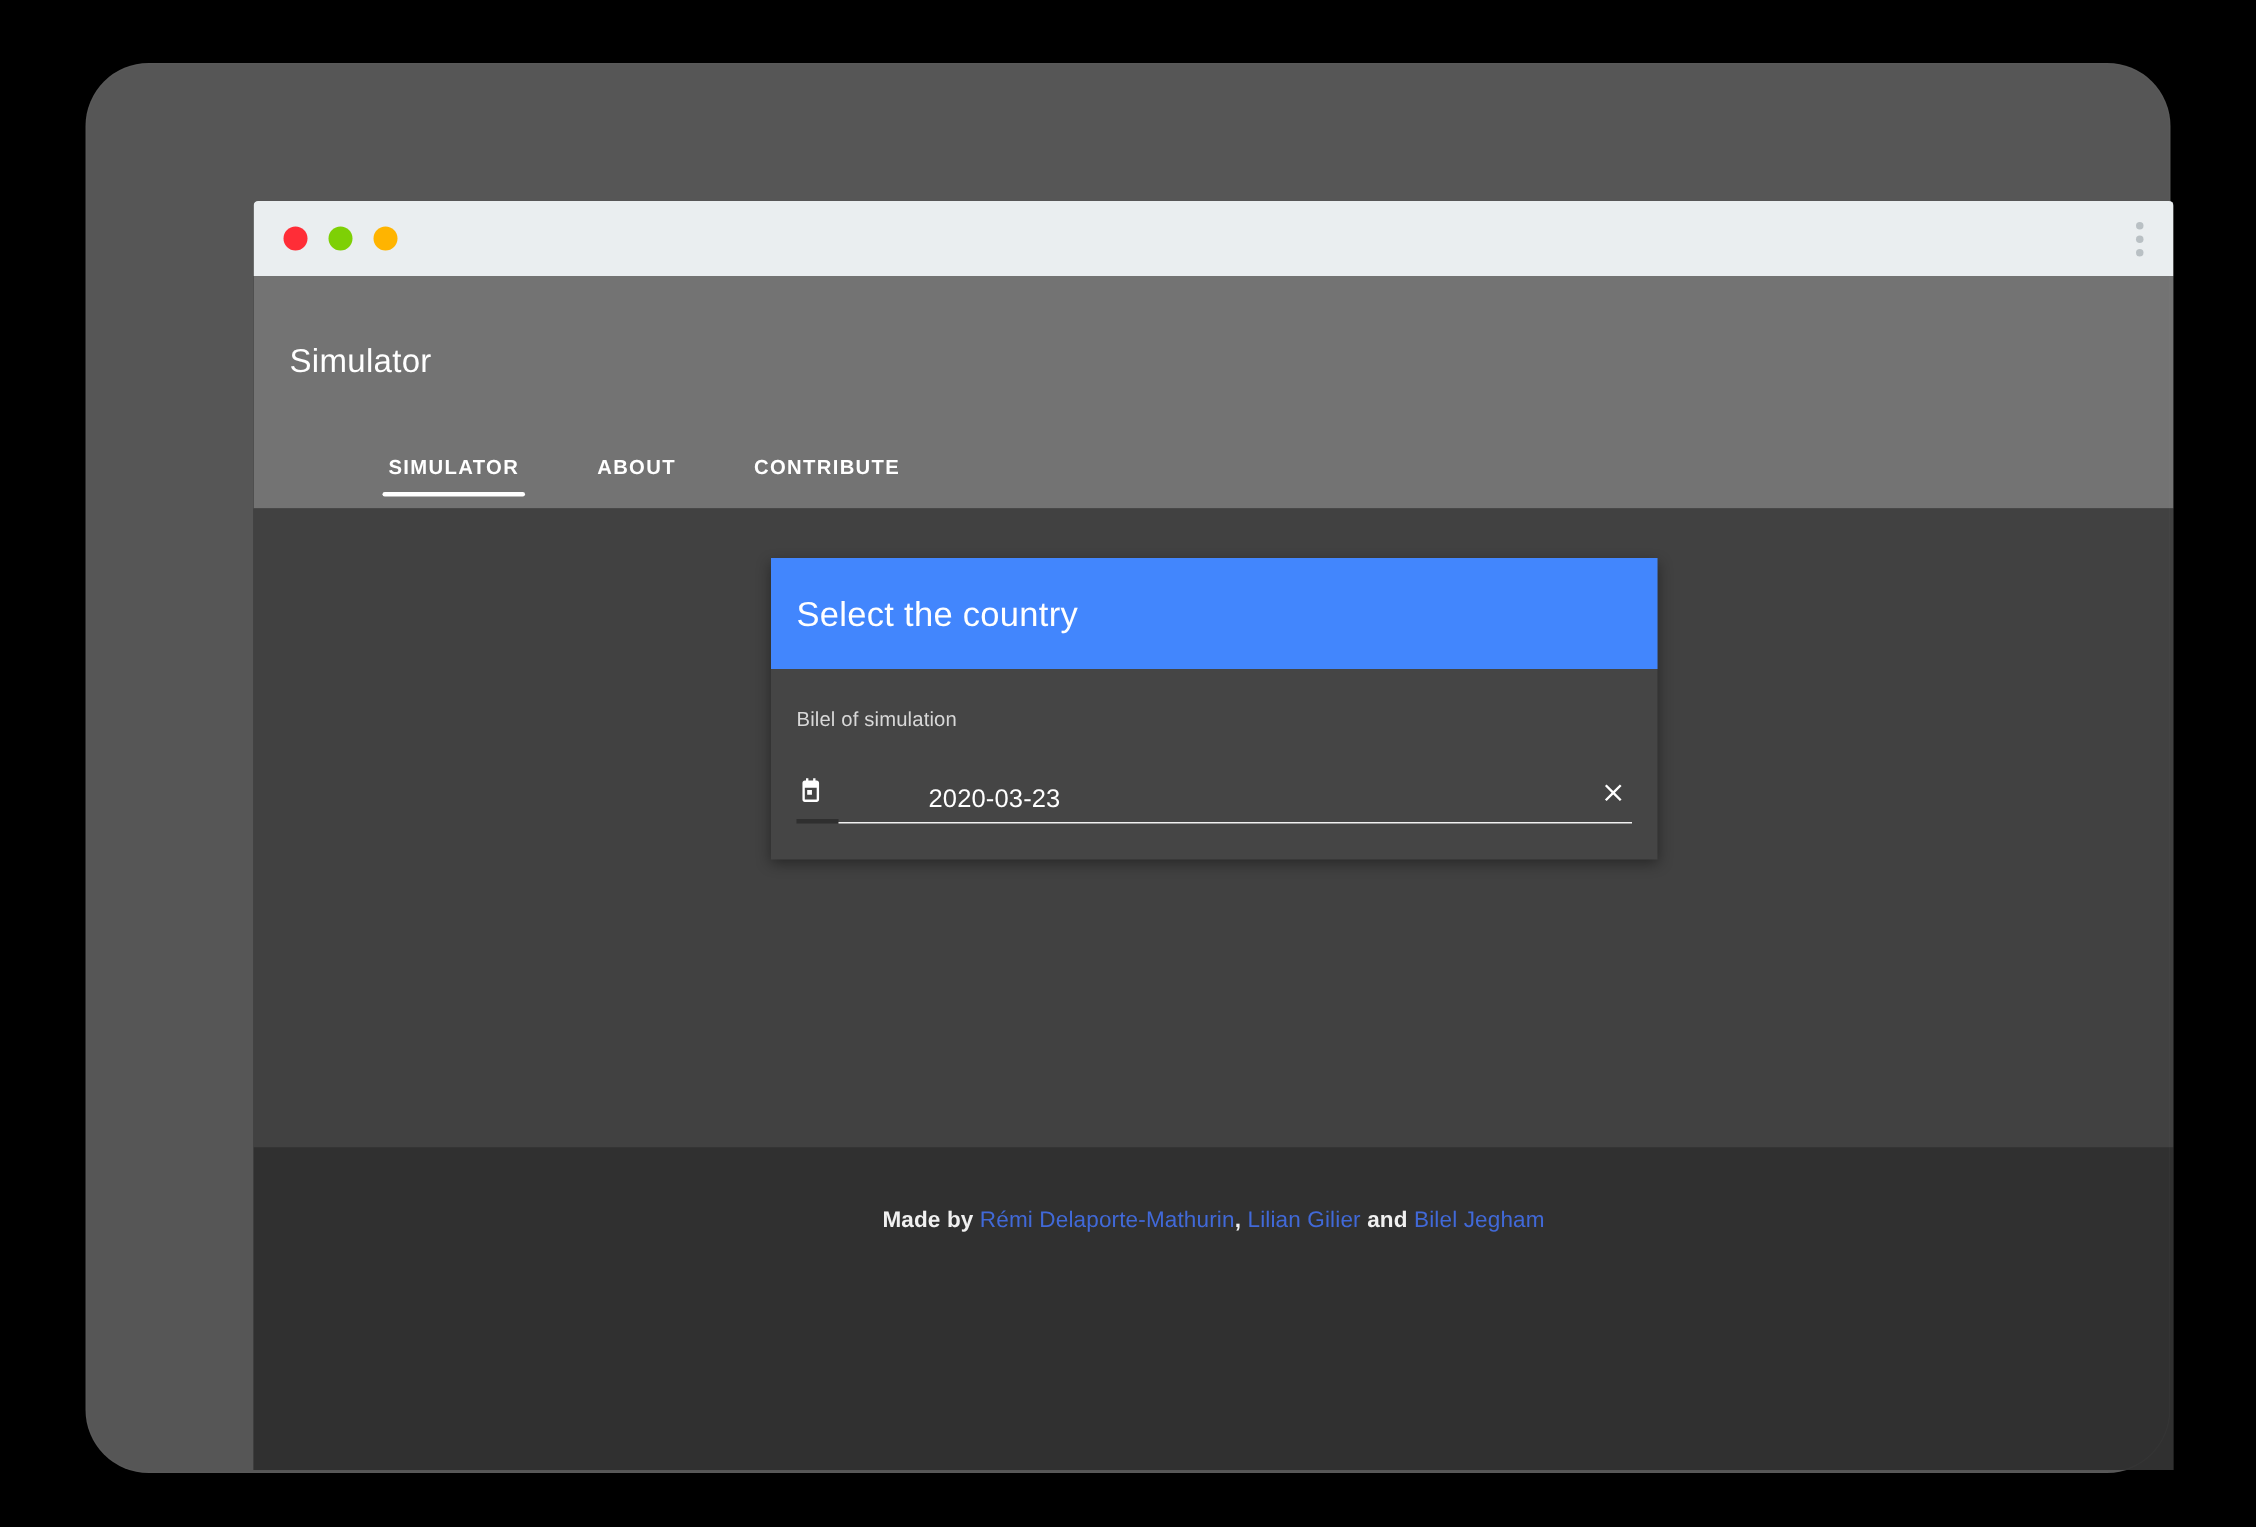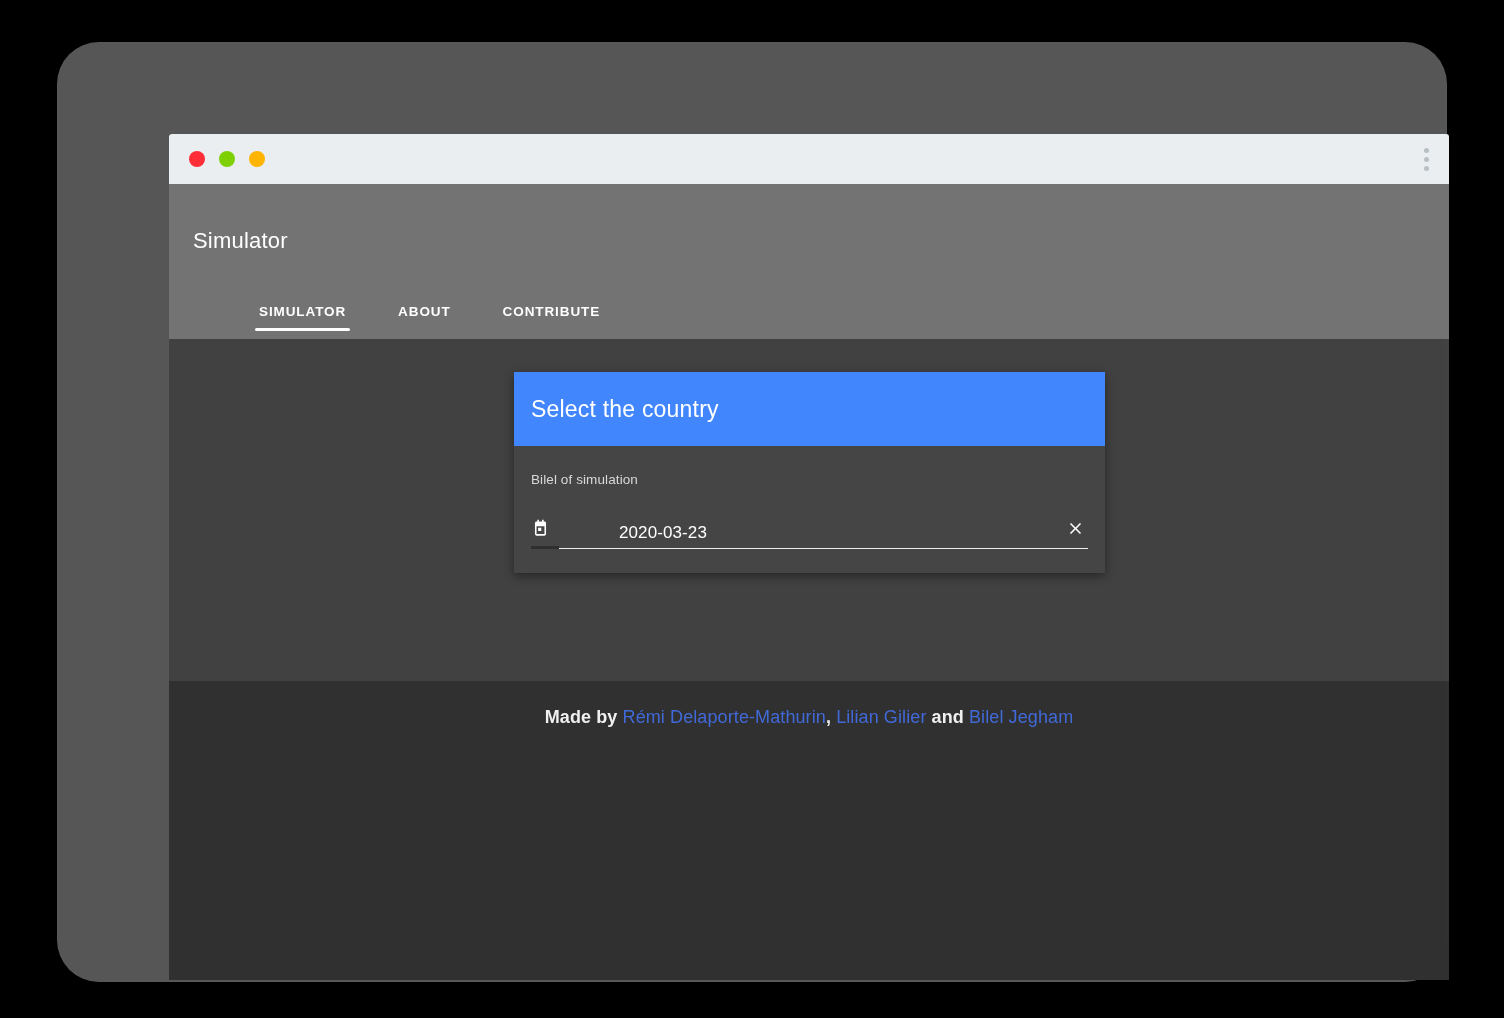--- a/index.html
+++ b/index.html
@@ -128,21 +128,21 @@
     right: 22px;
     bottom: 8px;
     height: 3px;
     background: #ffffff;
     border-radius: 2px;
   }
 
   
   #content {
     background: #414141;
-    height: 342px;
+    height: 426px;
     position: relative;
   }
 
   
   #card {
     position: absolute;
     left: 345px;
     top: 33px;
     width: 591px;
     background: #454545;
@@ -254,26 +254,26 @@
   }
 
   
   #footer {
     background: #303030;
     height: 299px;
     position: relative;
   }
   #footer-credits {
     position: absolute;
-    top: 26px;
+    top: 40px;
     left: 0;
     right: 0;
     text-align: center;
     color: #f0f0f0;
-    font-size: 18px;
+    font-size: 15px;
     font-weight: 700;
     letter-spacing: 0.1px;
   }
   #footer-credits .link {
     color: #4169d8;
     font-weight: 400;
     cursor: pointer;
     text-decoration: none;
   }
   #footer-credits .plain{

